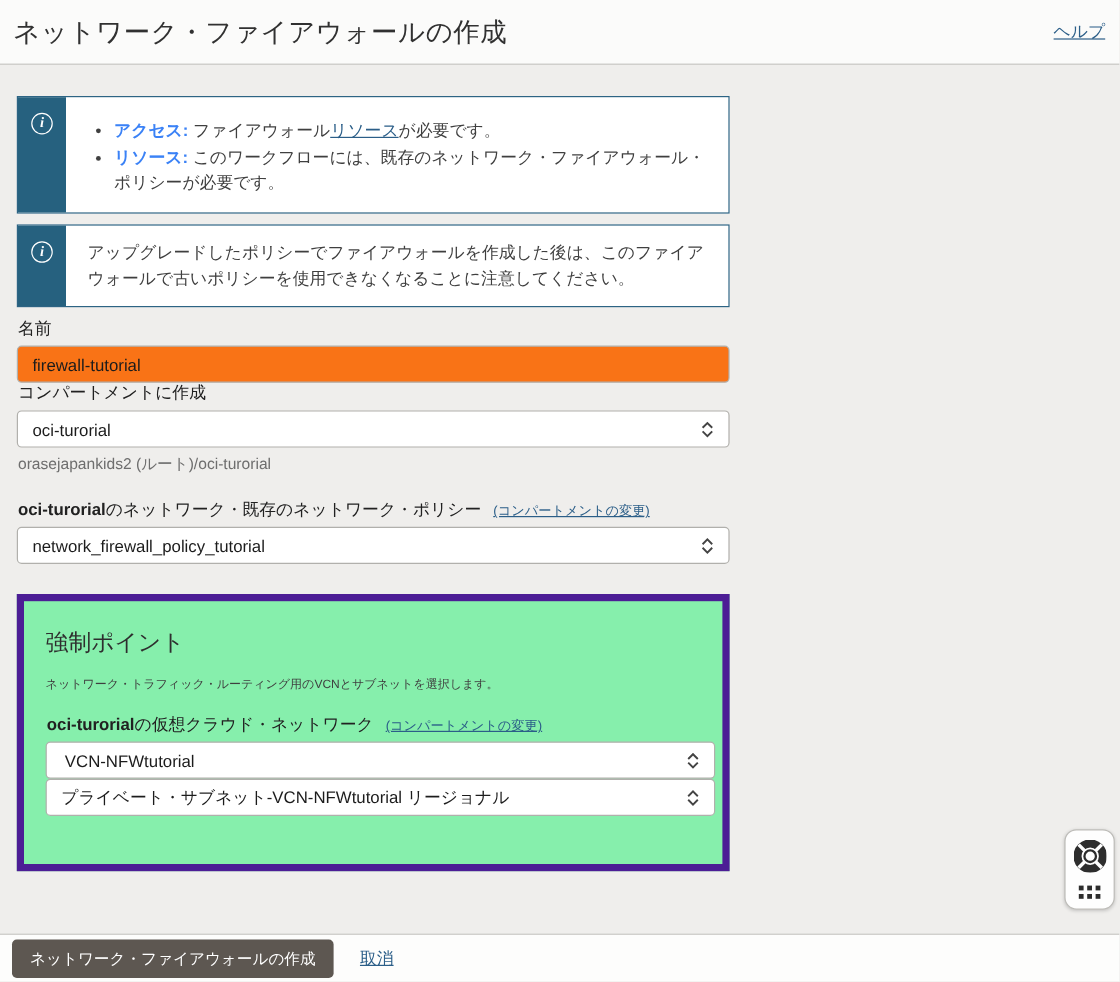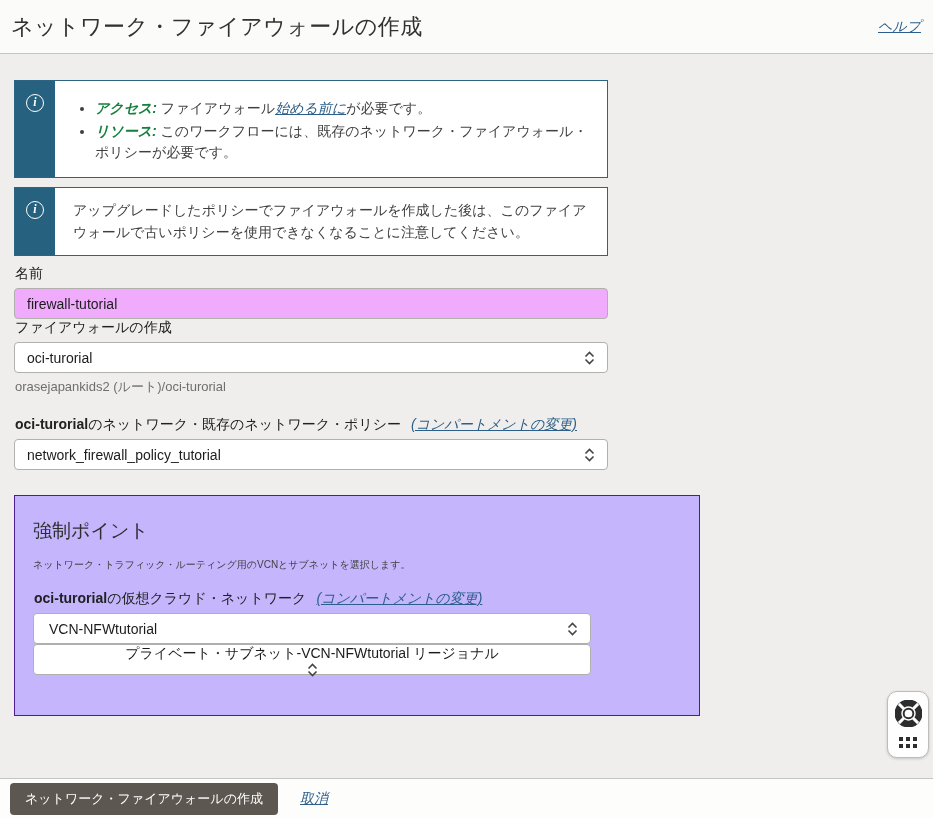--- a/index.html
+++ b/index.html
@@ -14,21 +14,21 @@
   .stage { position: absolute; inset: 0; width: 933px; height: 818px; }
 
   
   .header {
     position: absolute; top: 0; left: 0; right: 0; height: 54px;
     background: #fbfbfa; border-bottom: 1px solid #c6c5c1;
     display: flex; align-items: center; justify-content: space-between;
     padding: 0 12px 0 11px;
   }
   .page-title { font-size: 22px; font-weight: 400; color: #313131; letter-spacing: .5px; }
-  a.link { color: #2b5e88; text-decoration: underline; cursor: pointer; font-style: italic; }
+  a.link { color: #2b5e88; text-decoration: underline; cursor: pointer; }
   .help-link { font-size: 14px; }
 
   
   .content {
     position: absolute; top: 55px; left: 0; right: 0; bottom: 40px;
     background: #efeeec; overflow: hidden;
     padding: 25px 0 0 14px;
   }
   .col { width: 594px; }
 
@@ -42,43 +42,43 @@
     display: flex; justify-content: center; padding-top: 13px;
   }
   .info-circle {
     width: 18px; height: 18px; border: 1.5px solid #fff; border-radius: 50%;
     color: #fff; font-size: 12px; line-height: 15px; text-align: center;
     font-family: "Liberation Serif", serif; font-style: italic; font-weight: 700;
   }
   .notice-body { padding: 12px 16px 12px 18px; font-size: 14px; line-height: 1.55; color: #3f3f3f; }
   .notice-body ul { margin: 5px 0 0 0; padding-left: 22px; }
   .notice-body li { margin-bottom: 1px; }
-  .notice-body b { color: #15803d; font-style: italic; }
+  .notice-body b { color: #3b82f6; }
 
   
   .field-label { font-size: 14px; color: #212121; margin: 0 0 5px 1px; }
   .field-label b { font-weight: 700; }
-  .field-label .chg { margin-left: 10px; font-size: 14px; }
+  .field-label .chg { margin-left: 10px; font-size: 11px; }
   .text-input {
     width: 594px; height: 31px; border: 1px solid #b1b0ac; border-radius: 4px;
-    background: #f0abfc; padding: 0 12px; font-size: 14px; color: #1c1c1c;
+    background: #f97316; padding: 0 12px; font-size: 14px; color: #1c1c1c;
     font-family: "Liberation Sans", "DejaVu Sans", sans-serif;
   }
   .select {
     width: 594px; height: 31px; border: 1px solid #b1b0ac; border-radius: 4px;
     background: #fff; display: flex; align-items: center; justify-content: space-between;
     padding: 0 12px; font-size: 14px; color: #1c1c1c; cursor: pointer;
   }
   .select .chev { display: flex; flex-direction: column; gap: 1px; align-items: center; }
   .helper { font-size: 13px; color: #6e6e6e; margin: 5px 0 0 1px; }
 
   
   .card {
-    margin-top: 25px; width: 686px; border: 1px solid #4c1d95;
-    background: #c4b5fd; padding: 16px 18px 40px 18px;
+    margin-top: 25px; width: 594px; border: 6px solid #4c1d95;
+    background: #86efac; padding: 16px 18px 40px 18px;
   }
   .card-title { font-size: 19px; font-weight: 400; color: #2e2e2e; margin: 6px 0 14px 0; }
   .card-desc { font-size: 10px; color: #3f3f3f; margin-bottom: 6px; }
 
   
   .footer {
     position: absolute; left: 0; right: 0; bottom: 0; height: 40px;
     background: #fdfdfc; border-top: 1px solid #c6c5c1;
     display: flex; align-items: center; padding-left: 10px;
   }
@@ -114,42 +114,42 @@
 
   <div class="content">
 
     
     <div class="notice col">
       <div class="notice-strip">
         <span class="info-circle">i</span>
       </div>
       <div class="notice-body">
         <ul>
-          <li><b>アクセス:</b><span> ファイアウォール</span><a class="link">始める前に</a><span>が必要です。</span></li>
+          <li><b>アクセス:</b><span> ファイアウォール</span><a class="link">リソース</a><span>が必要です。</span></li>
           <li><b>リソース:</b><span> このワークフローには、既存のネットワーク・ファイアウォール・ポリシーが必要です。</span></li>
         </ul>
       </div>
     </div>
 
     
     <div class="notice col">
       <div class="notice-strip">
         <span class="info-circle">i</span>
       </div>
       <div class="notice-body">
         <div>アップグレードしたポリシーでファイアウォールを作成した後は、このファイアウォールで古いポリシーを使用できなくなることに注意してください。</div>
       </div>
     </div>
 
     
     <div class="field-label">名前</div>
     <input class="text-input" type="text" value="firewall-tutorial" style="">
 
     
-    <div class="field-label">ファイアウォールの作成</div>
+    <div class="field-label">コンパートメントに作成</div>
     <div class="select">
       <span>oci-turorial</span>
       <span class="chev">
         <svg width="11" height="14" viewBox="0 0 11 14">
             <path d="M1.5 5.5 L5.5 1.5 L9.5 5.5" fill="none" stroke="#444" stroke-width="1.6"></path>
             <path d="M1.5 8.5 L5.5 12.5 L9.5 8.5" fill="none" stroke="#444" stroke-width="1.6"></path>
           </svg>
       </span>
     </div>
     <div class="helper">orasejapankids2 (ルート)/oci-turorial</div>
@@ -179,21 +179,21 @@
       <div class="select" style="width:558px;padding-left:15px;">
         <span>VCN-NFWtutorial</span>
         <span class="chev">
           <svg width="11" height="14" viewBox="0 0 11 14">
               <path d="M1.5 5.5 L5.5 1.5 L9.5 5.5" fill="none" stroke="#444" stroke-width="1.6"></path>
               <path d="M1.5 8.5 L5.5 12.5 L9.5 8.5" fill="none" stroke="#444" stroke-width="1.6"></path>
             </svg>
         </span>
       </div>
 
-      <div class="select" style="width:558px;flex-direction:column;">
+      <div class="select" style="width:558px;">
         <span>プライベート・サブネット-VCN-NFWtutorial リージョナル</span>
         <span class="chev">
           <svg width="11" height="14" viewBox="0 0 11 14">
               <path d="M1.5 5.5 L5.5 1.5 L9.5 5.5" fill="none" stroke="#444" stroke-width="1.6"></path>
               <path d="M1.5 8.5 L5.5 12.5 L9.5 8.5" fill="none" stroke="#444" stroke-width="1.6"></path>
             </svg>
         </span>
       </div>
 
     </div>

